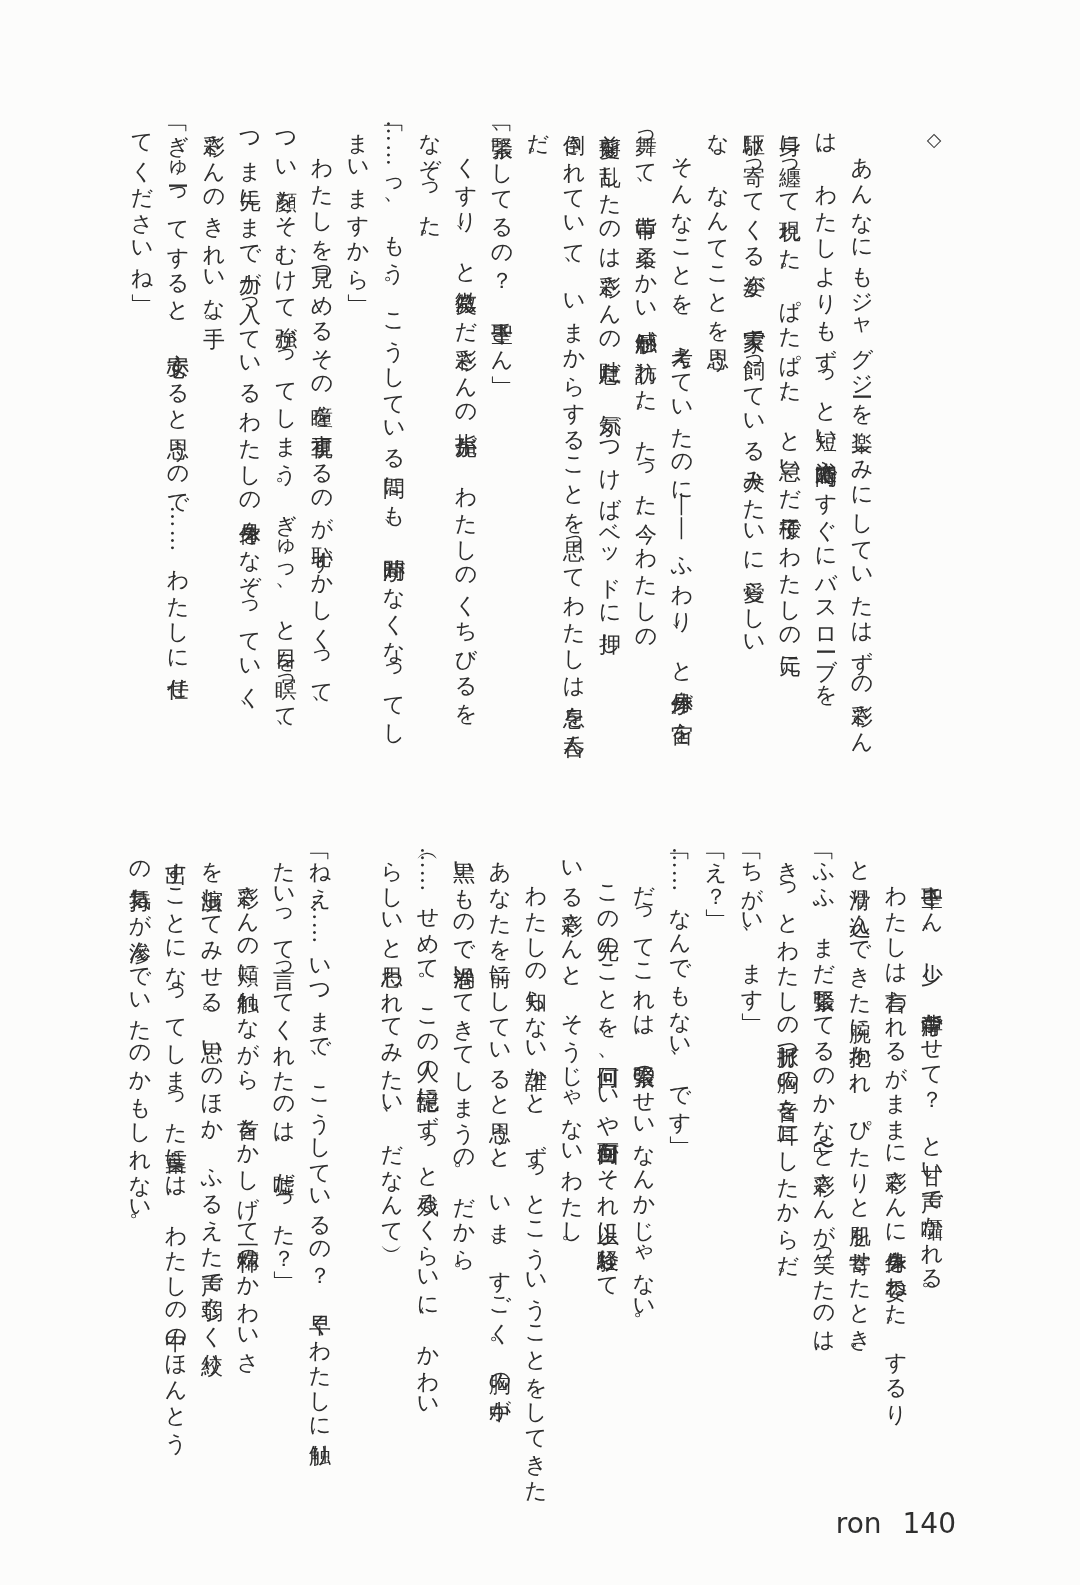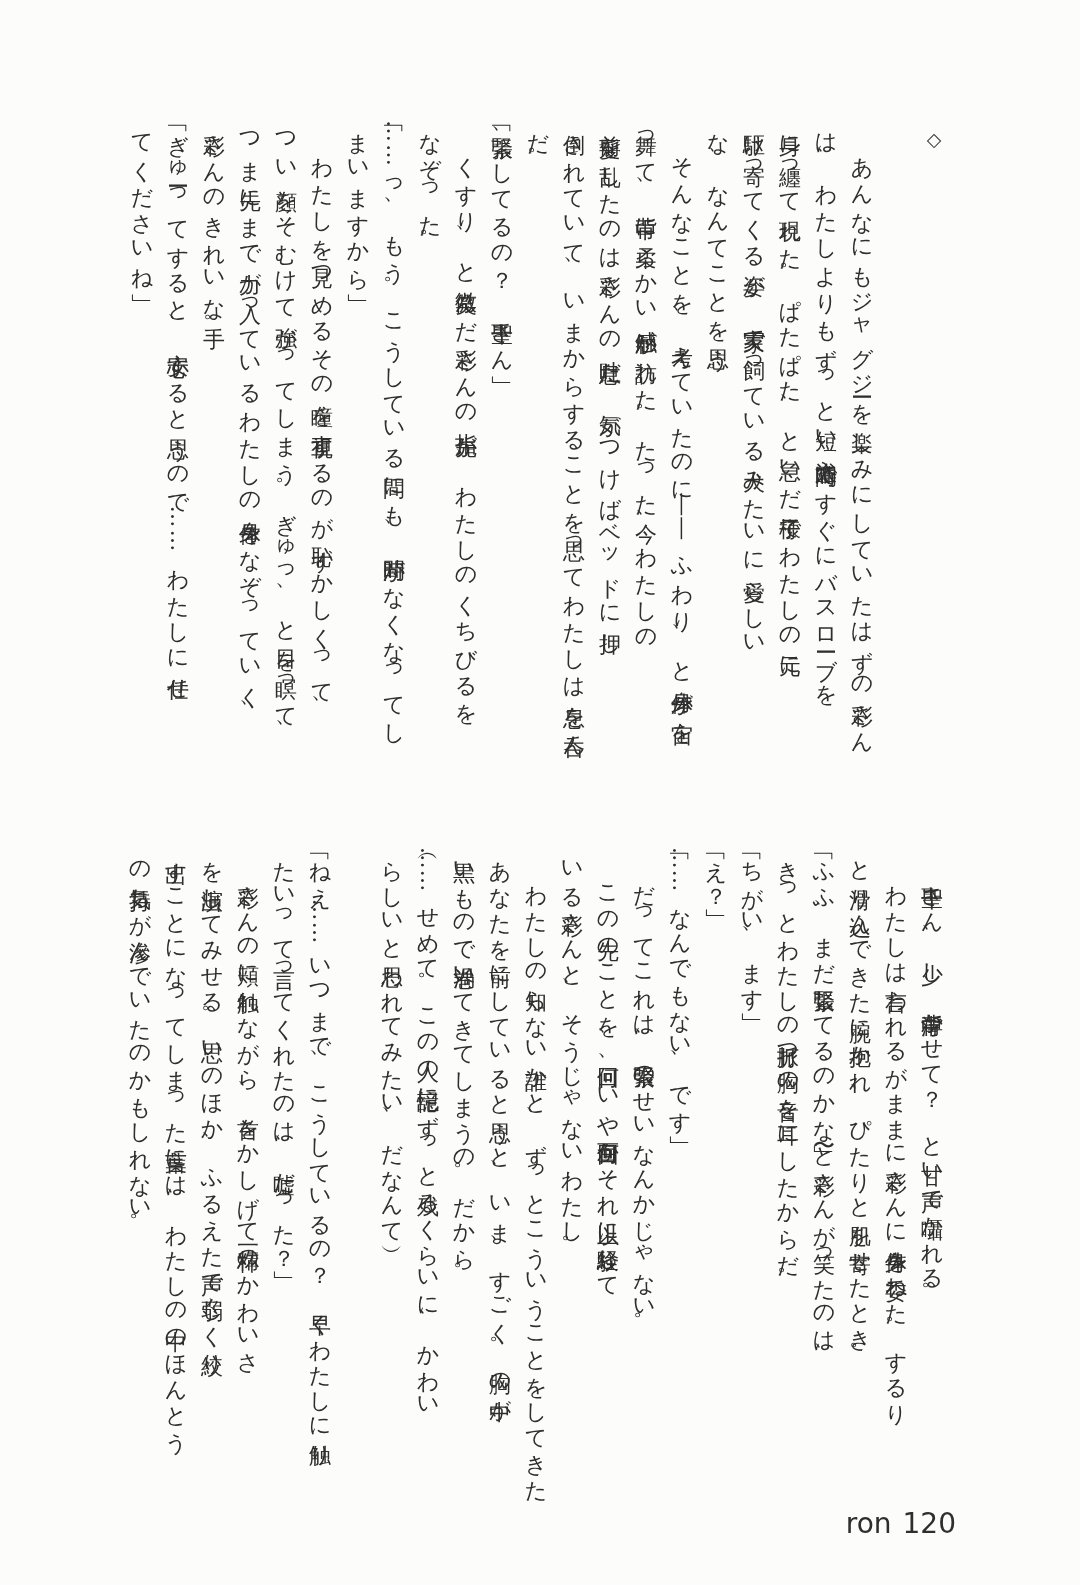--- a/index.html
+++ b/index.html
@@ -53,21 +53,21 @@
     text-indent: 10px;
     letter-spacing: 0;
     color: #3a3a3a;
   }
   .footer {
     position: absolute;
     top: 1507px;
     right: 124px;
     display: flex;
     align-items: flex-end;
-    gap: 11px;
+    gap: 21px;
     font-family: "DejaVu Sans", "Liberation Sans", sans-serif;
     font-size: 28px;
     color: #2e2e2e;
   }
 </style>
 </head>
 <body>
 
 <div class="page">
 
@@ -118,16 +118,16 @@
       <p>「ねえ……いつまで、こうしているの？　早くわたしに触り</p>
       <p>たいって言ってくれたのは、嘘だった？」</p>
       <p class="indent">彩さんの頬に触れながら、首をかしげて精一杯のかわいさ</p>
       <p>を演出してみせる。思いのほか、ふるえた声で弱々しく絞り</p>
       <p>出すことになってしまった言葉には、わたしの中のほんとう</p>
       <p>の気持ちが滲んでいたのかもしれない。</p>
     </div>
 
   <div class="footer">
     <span>ron</span>
-    <span>120</span>
+    <span>140</span>
   </div>
 
 </div>
 
 </body></html>

